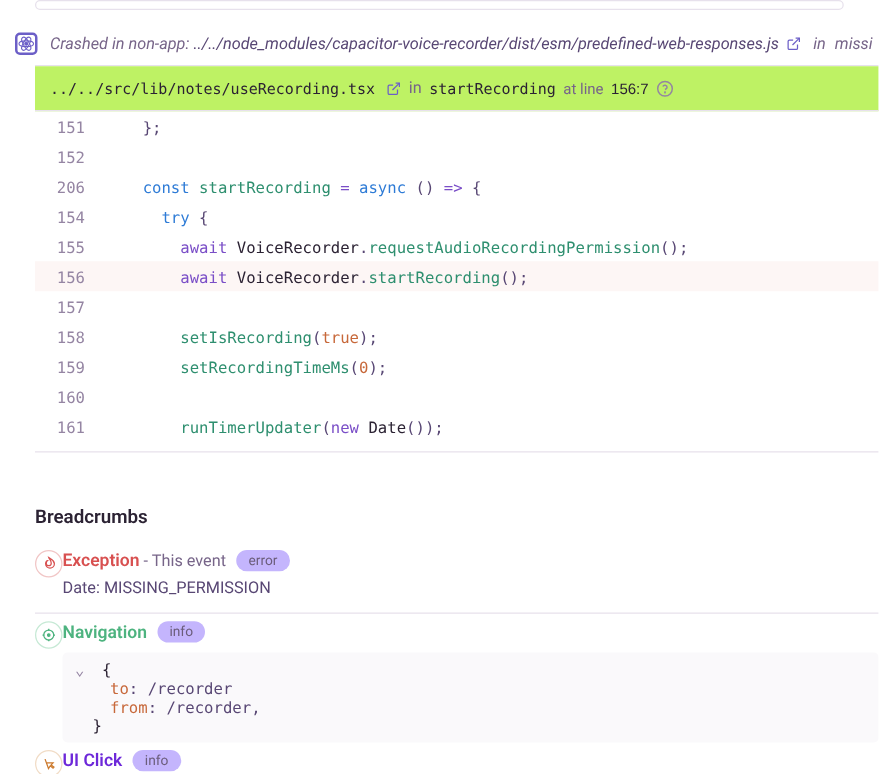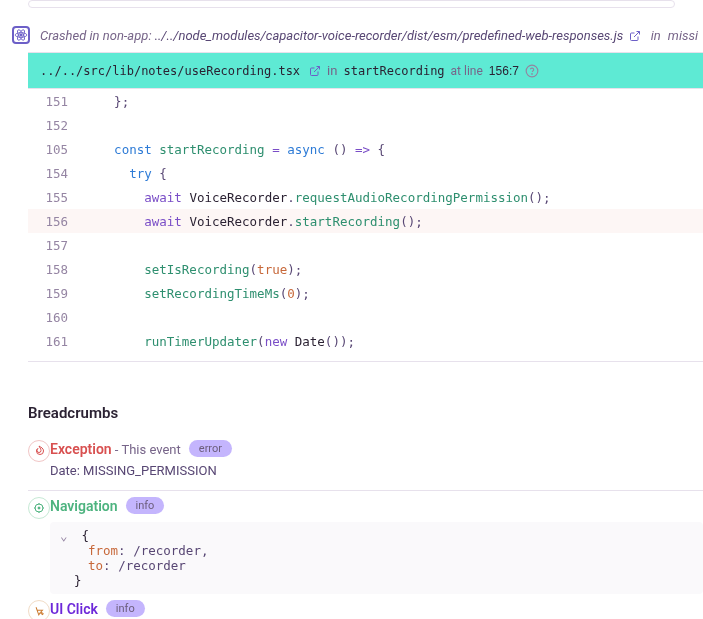--- a/index.html
+++ b/index.html
@@ -3,21 +3,21 @@
 <meta charset="utf-8">
 <style>
   * { margin: 0; padding: 0; box-sizing: border-box; }
   body { font-family: -apple-system, BlinkMacSystemFont, "Segoe UI", Roboto, sans-serif; font-size: 13px; color: #2b2233; background: #fff; width: 703px; }
   .top-empty { height: 8px; border: 1px solid #e7e1ec; border-radius: 4px; margin: 0 28px 10px 28px; background: #fff; }
   .crashed-banner { display: flex; align-items: center; gap: 10px; padding: 8px 0 8px 12px; font-style: italic; color: #776589; font-size: 13px; margin-left: 28px; border-bottom: 1px solid #e7e1ec; }
   .crashed-banner .react-icon { width: 18px; height: 18px; border: 2px solid #6c5fc7; border-radius: 4px; display: flex; align-items: center; justify-content: center; font-size: 11px; color: #6c5fc7; font-style: normal; font-weight: bold; margin-left: -28px; }
   .crashed-banner .filepath { color: #584774; }
   .crashed-banner .in-kw { color: #776589; }
   .ext-icon { width: 12px; height: 12px; color: #6c5fc7; display: inline-flex; vertical-align: middle; margin-left: 3px; }
-  .frame-header { display: flex; align-items: center; gap: 6px; padding: 10px 12px; background: #5eead4; border-bottom: 1px solid #e7e1ec; margin-left: 28px; font-size: 13px; }
+  .frame-header { display: flex; align-items: center; gap: 6px; padding: 10px 12px; background: #bef264; border-bottom: 1px solid #e7e1ec; margin-left: 28px; font-size: 13px; }
   .frame-header .path { color: #2b2233; font-family: Menlo, Monaco, monospace; font-size: 12px; }
   .frame-header .in-text { color: #776589; }
   .frame-header .fn { color: #2b2233; font-family: Menlo, Monaco, monospace; font-size: 12px; }
   .frame-header .atline { color: #776589; font-size: 12px; }
   .frame-header .loc { color: #2b2233; font-family: Liberation Sans, sans-serif; font-size: 12px; }
   .help-icon { width: 14px; height: 14px; color: #9386a0; display: inline-flex; }
   .code-block { font-family: Menlo, Monaco, Consolas, monospace; font-size: 12.5px; margin-left: 28px; border-bottom: 1px solid #e7e1ec; padding-bottom: 8px; }
   .code-line { display: flex; height: 24px; align-items: center; }
   .gutter { width: 54px; text-align: right; padding-right: 14px; color: #9585a3; user-select: none; }
   .code { white-space: pre; padding-left: 2px; }
@@ -109,21 +109,21 @@
 <div class="code-block">
   <div class="code-line">
         <span class="gutter">151</span>
         <span class="code">    <span class="punc">};</span></span>
       </div>
   <div class="code-line">
         <span class="gutter">152</span>
         <span class="code"></span>
       </div>
   <div class="code-line">
-        <span class="gutter">105</span>
+        <span class="gutter">206</span>
         <span class="code">    <span class="kw">const</span> <span class="method">startRecording</span> <span class="op">=</span> <span class="kw">async</span> <span class="punc">()</span> <span class="op">=&gt;</span> <span class="punc">{</span></span>
       </div>
   <div class="code-line">
         <span class="gutter">154</span>
         <span class="code">      <span class="kw">try</span> <span class="punc">{</span></span>
       </div>
   <div class="code-line">
         <span class="gutter">155</span>
         <span class="code">        <span class="await">await</span> <span class="ident">VoiceRecorder</span><span class="punc">.</span><span class="method">requestAudioRecordingPermission</span><span class="punc">();</span></span>
       </div>
@@ -178,22 +178,22 @@
           <path d="M12 2v3M12 19v3M2 12h3M19 12h3"></path>
         </svg>
   </div>
   <div class="bc-body">
     <div class="bc-title-line">
       <span class="bc-title nav">Navigation</span>
       <span class="badge">info</span>
     </div>
     <div class="bc-data">
       <div><span class="chev">⌄</span> {</div>
+      <div style="padding-left:28px;"><span class="k">to</span><span class="v">: </span><span class="v">/recorder</span></div>
       <div style="padding-left:28px;"><span class="k">from</span><span class="v">: </span><span class="v">/recorder</span><span class="v">,</span></div>
-      <div style="padding-left:28px;"><span class="k">to</span><span class="v">: </span><span class="v">/recorder</span></div>
       <div style="padding-left:14px;">}</div>
     </div>
   </div>
 </div>
 
 <div class="bc-row" style="padding-bottom:0;">
   <div class="bc-icon-wrap click">
     <svg viewBox="0 0 24 24" width="12" height="12" fill="none" stroke="currentColor" stroke-width="2">
           <path d="M9 3v6l10 4-4 2 3 5-2 1-3-5-4 3z" transform="rotate(-20 12 12)"></path>
         </svg>

